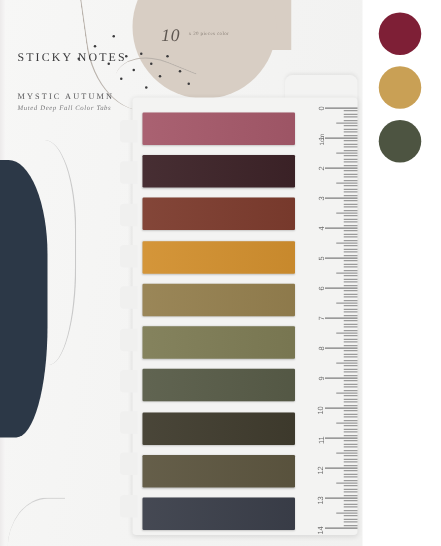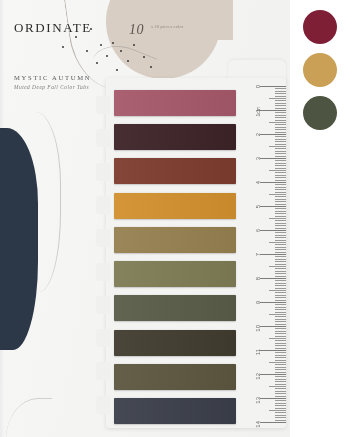--- a/index.html
+++ b/index.html
@@ -201,21 +201,21 @@
       <div class="dot" style="left: 120px; top: 50px;"></div>
       <div class="dot" style="left: 96px; top: 62px;"></div>
       <div class="dot" style="left: 133px; top: 44px;"></div>
       <div class="dot" style="left: 127px; top: 60px;"></div>
       <div class="dot" style="left: 143px; top: 56px;"></div>
       <div class="dot" style="left: 116px; top: 69px;"></div>
       <div class="dot" style="left: 150px; top: 66px;"></div>
       <div class="dot" style="left: 62px; top: 46px;"></div>
     </div>
 
-  <div class="brand">ORDINATE</div>
+  <div class="brand-sub">STICKY NOTES</div>
   <div class="collection">MYSTIC AUTUMN</div>
   <div class="collection-sub">Muted Deep Fall Color Tabs</div>
   <div class="count-num">10</div>
   <div class="count-note">x 20 pieces color</div>
 
   <div class="ruler-tab"></div>
   <div class="card"></div>
 
   <div class="tabs" id="tab-layer">
       <div class="tab" style="top: 4px;"></div>

